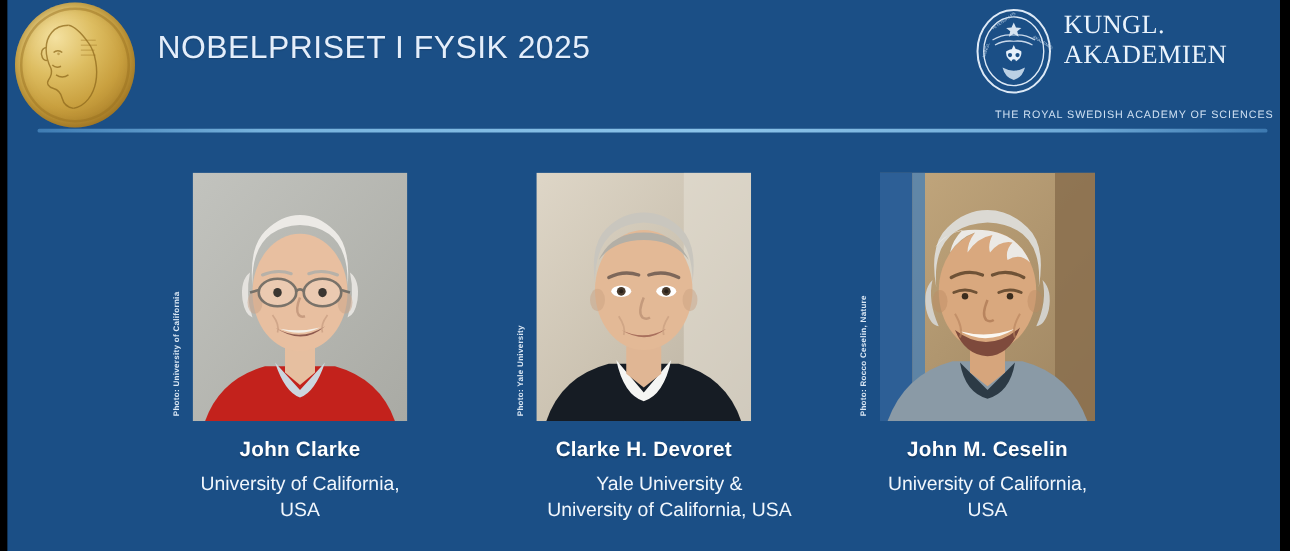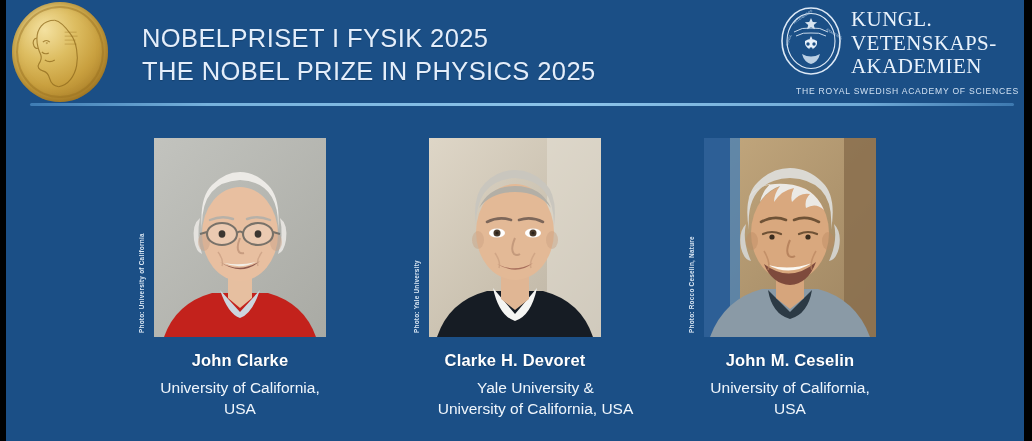--- a/index.html
+++ b/index.html
@@ -66,21 +66,21 @@
   .medal .profile {
     position: absolute;
     left: 14%;
     top: 10%;
     width: 62%;
     height: 80%;
   }
 
   .titleblock {
     position: absolute;
-    left: 136px;
+    left: 120px;
     top: 22px;
     color: #e8f2fb;
   }
   .title-line {
     font-size: 25.5px;
     line-height: 33px;
     letter-spacing: 0.4px;
     font-weight: 400;
     white-space: nowrap;
     color: #e4eefb;
@@ -222,21 +222,20 @@
           <circle cx="22" cy="31" r="1.1"></circle>
         </g>
         <g stroke="#9a7220" stroke-width="0.8" opacity="0.5">
           <path d="M40 20 h12 M40 24 h13 M40 28 h11 M40 32 h12"></path>
         </g>
       </svg>
     </div>
 
     <div class="titleblock">
       <div class="title-line">NOBELPRISET I FYSIK 2025</div>
-      <div class="title-line">THE NOBEL PRIZE IN PHYSICS 2025</div>
     </div>
 
     <div class="academy">
       <div class="academy-row">
         <svg class="seal" viewBox="0 0 62 70">
           <ellipse cx="31" cy="35" rx="29" ry="33" fill="none" stroke="#dde9f6" stroke-width="1.6"></ellipse>
           <ellipse cx="31" cy="35" rx="24" ry="27.5" fill="none" stroke="#dde9f6" stroke-width="1.1"></ellipse>
           <g fill="#e6f0fa" opacity="0.92">
             <path d="M31 12 l1.8 4 4.3.3 -3.3 2.8 1.1 4.2 -3.9-2.4 -3.9 2.4 1.1-4.2 -3.3-2.8 4.3-.3z"></path>
           </g>
@@ -257,21 +256,20 @@
             <path d="M22 48 q9 5 18 0 q-2 8 -9 10 q-7 -2 -9 -10z"></path>
           </g>
           <g fill="#cfe2f4" opacity="0.85" font-size="3.4" font-family="Liberation Sans, sans-serif">
             <text x="8" y="40" transform="rotate(-72 8 40)">KUNGL</text>
             <text x="14" y="18" transform="rotate(-34 14 18)">VETENSKAPS</text>
             <text x="46" y="24" transform="rotate(32 46 24)">AKADEMIEN</text>
           </g>
         </svg>
         <div class="academy-words">
           <div>KUNGL.</div>
-          <div>VETENSKAPS-</div>
           <div>AKADEMIEN</div>
         </div>
       </div>
       <div class="academy-sub">THE ROYAL SWEDISH ACADEMY OF SCIENCES</div>
     </div>
 
     <div class="divider"></div>
   </div>
 
   <div class="laureates">

